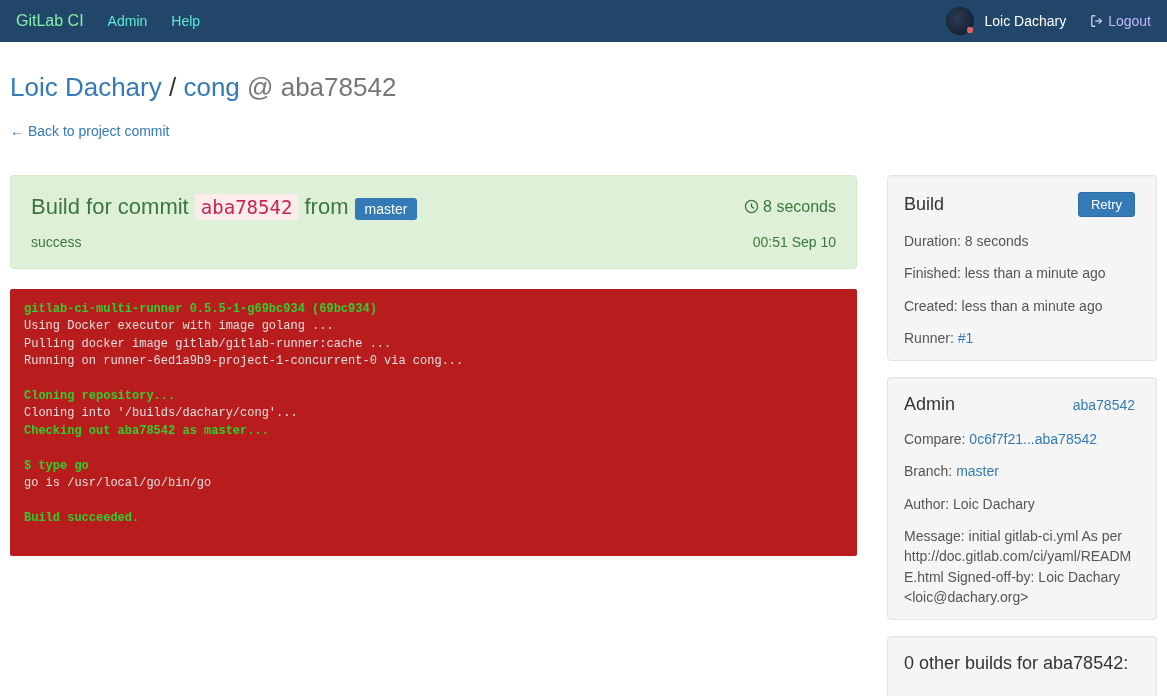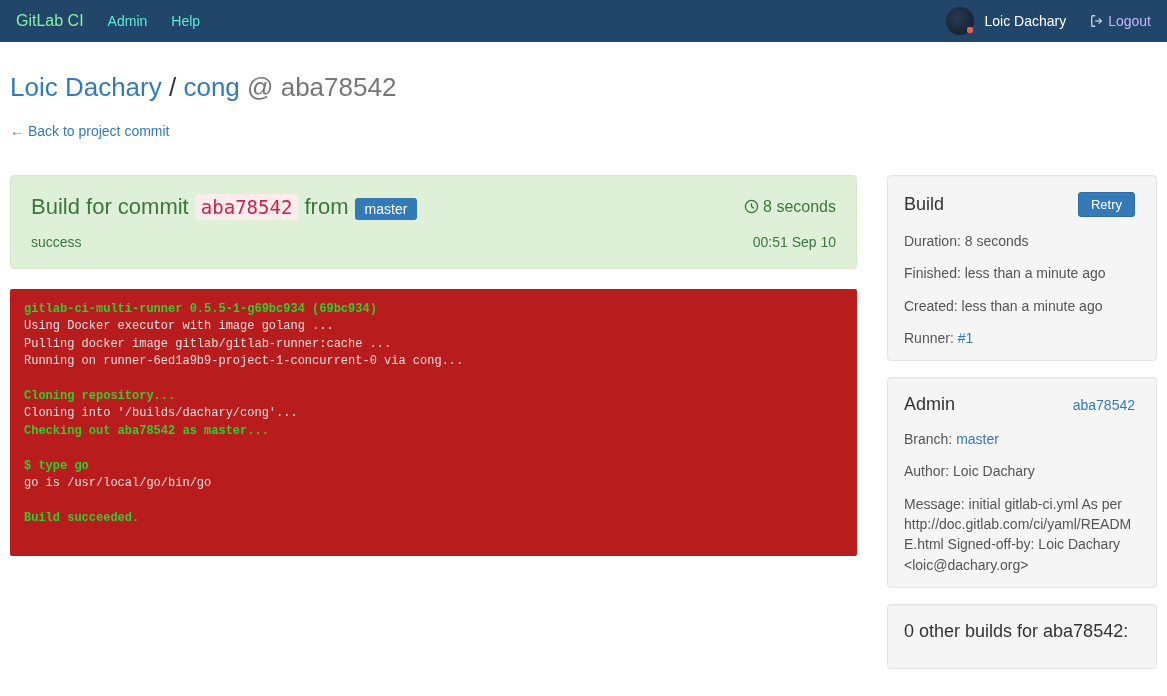--- a/index.html
+++ b/index.html
@@ -167,20 +167,21 @@
       <div class="meta-line"><span class="label">Finished:</span> <span>less than a minute ago</span></div>
       <div class="meta-line"><span class="label">Created:</span> <span>less than a minute ago</span></div>
       <div class="meta-line"><span class="label">Runner:</span> <a href="#" class="link-val">#1</a></div>
     </div>
 
     <div class="panel">
       <h4>
         <span>Admin</span>
         <a href="#" style="font-size:14px;">aba78542</a>
       </h4>
+      <div class="meta-line"><span class="label">Compare:</span> <a href="#" class="link-val">0c6f7f21...aba78542</a></div>
       <div class="meta-line"><span class="label">Branch:</span> <a href="#" class="link-val">master</a></div>
       <div class="meta-line"><span class="label">Author:</span> <span>Loic Dachary</span></div>
       <div class="meta-line"><span class="label">Message:</span> <span>initial gitlab-ci.yml As per http://doc.gitlab.com/ci/yaml/README.html Signed-off-by: Loic Dachary &lt;loic@dachary.org&gt;</span></div>
     </div>
 
     <div class="panel">
       <h4 style="margin-bottom:14px;">
           <span>0 other builds for aba78542:</span>
         </h4>
 

